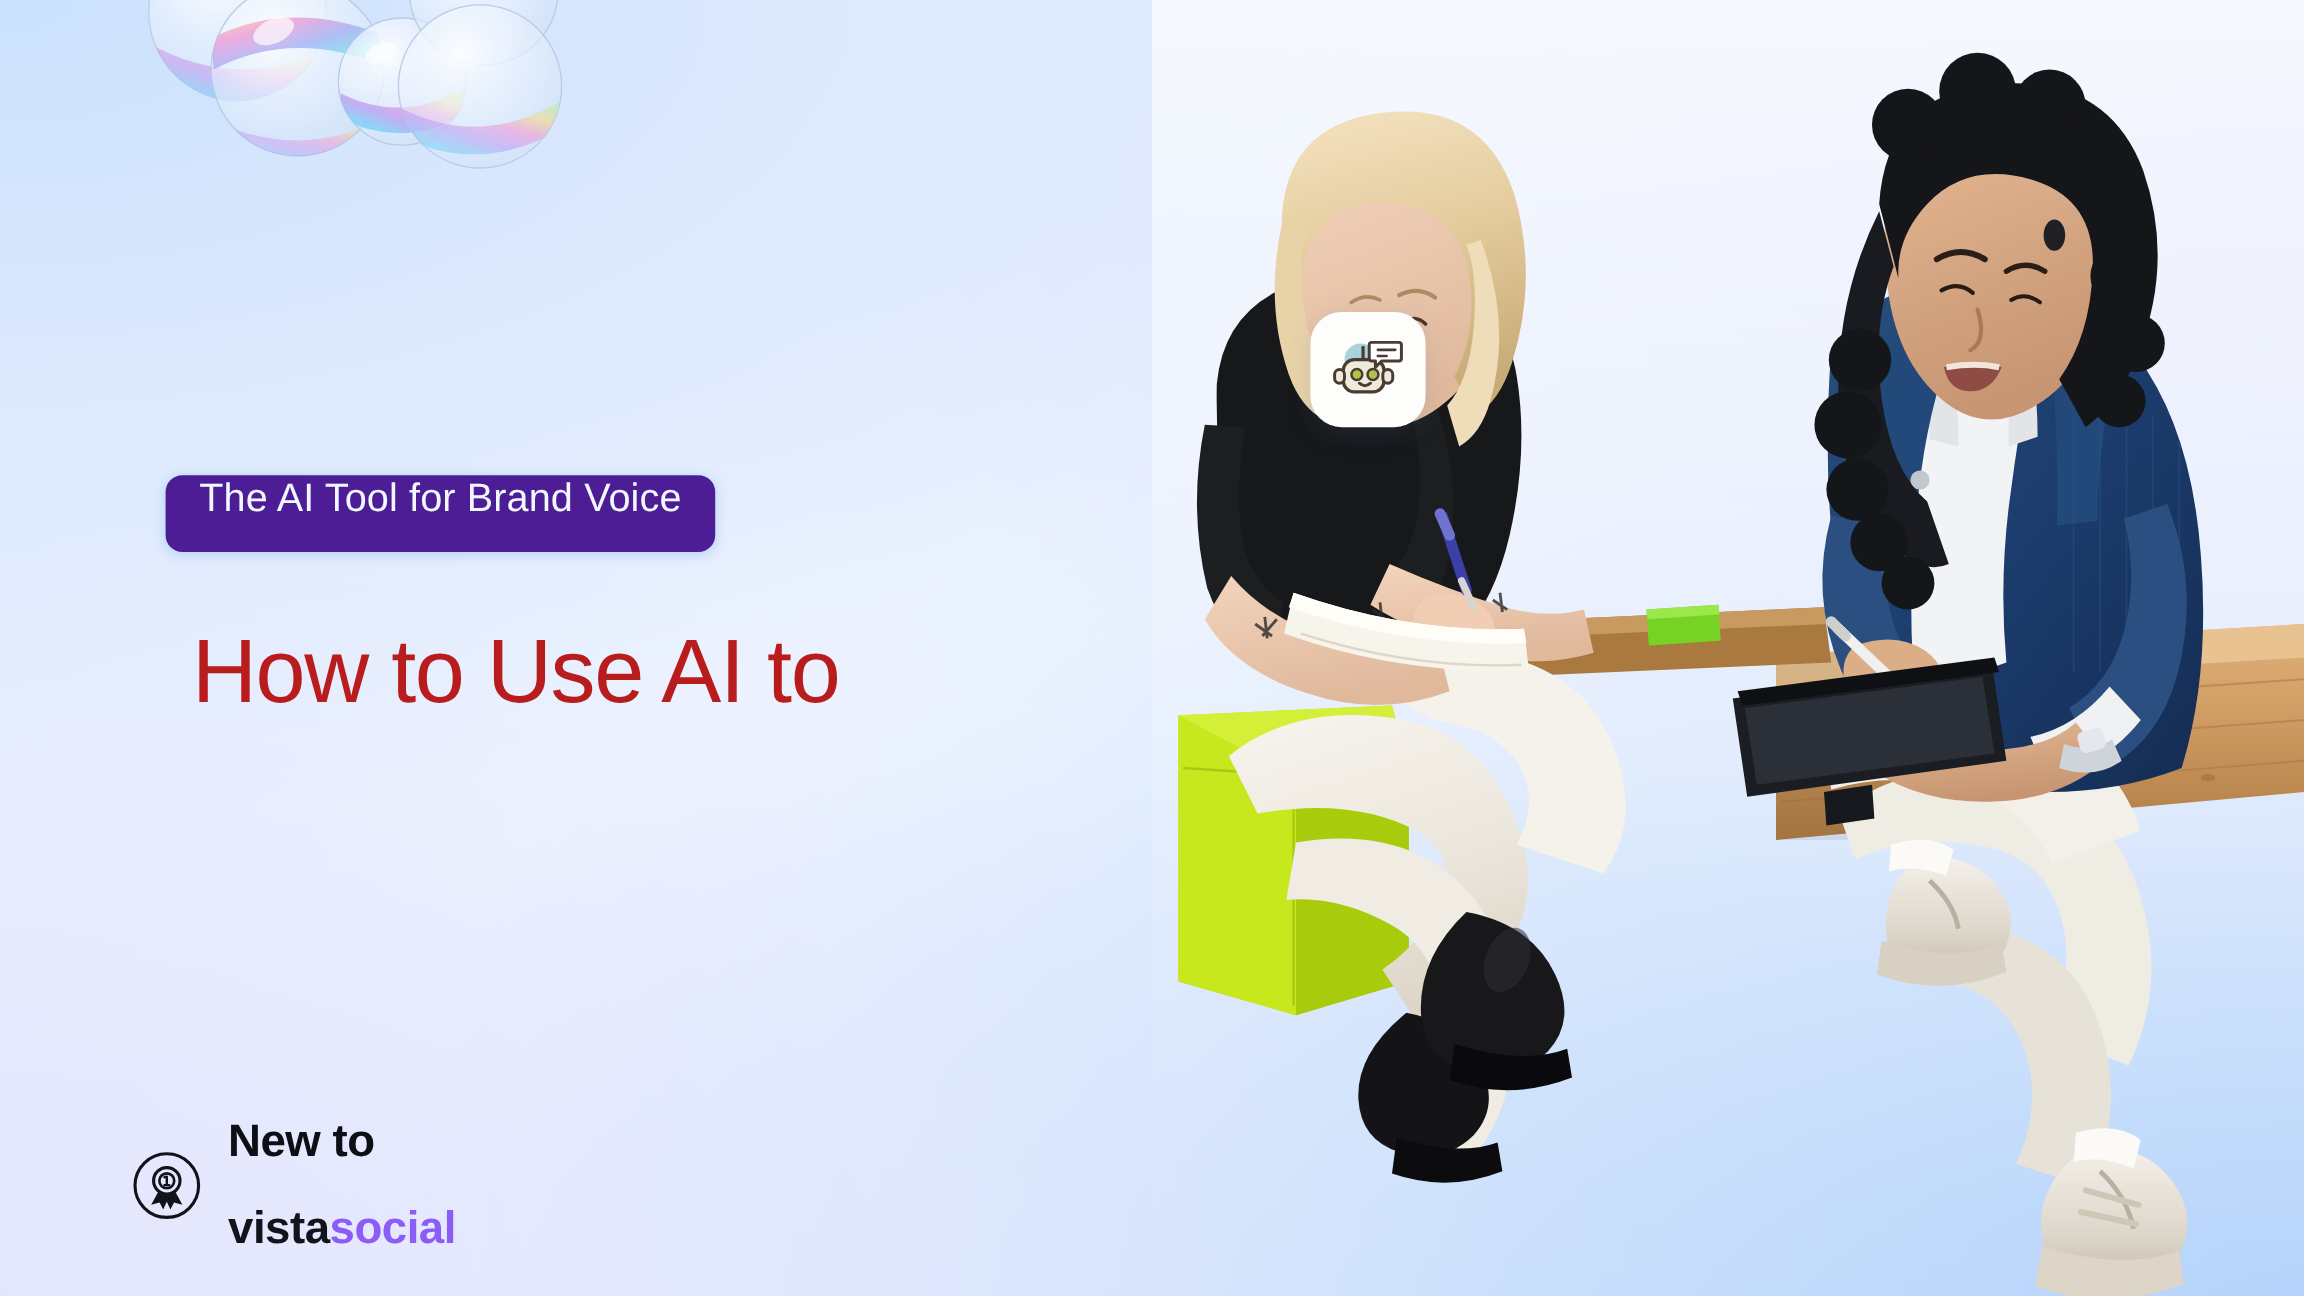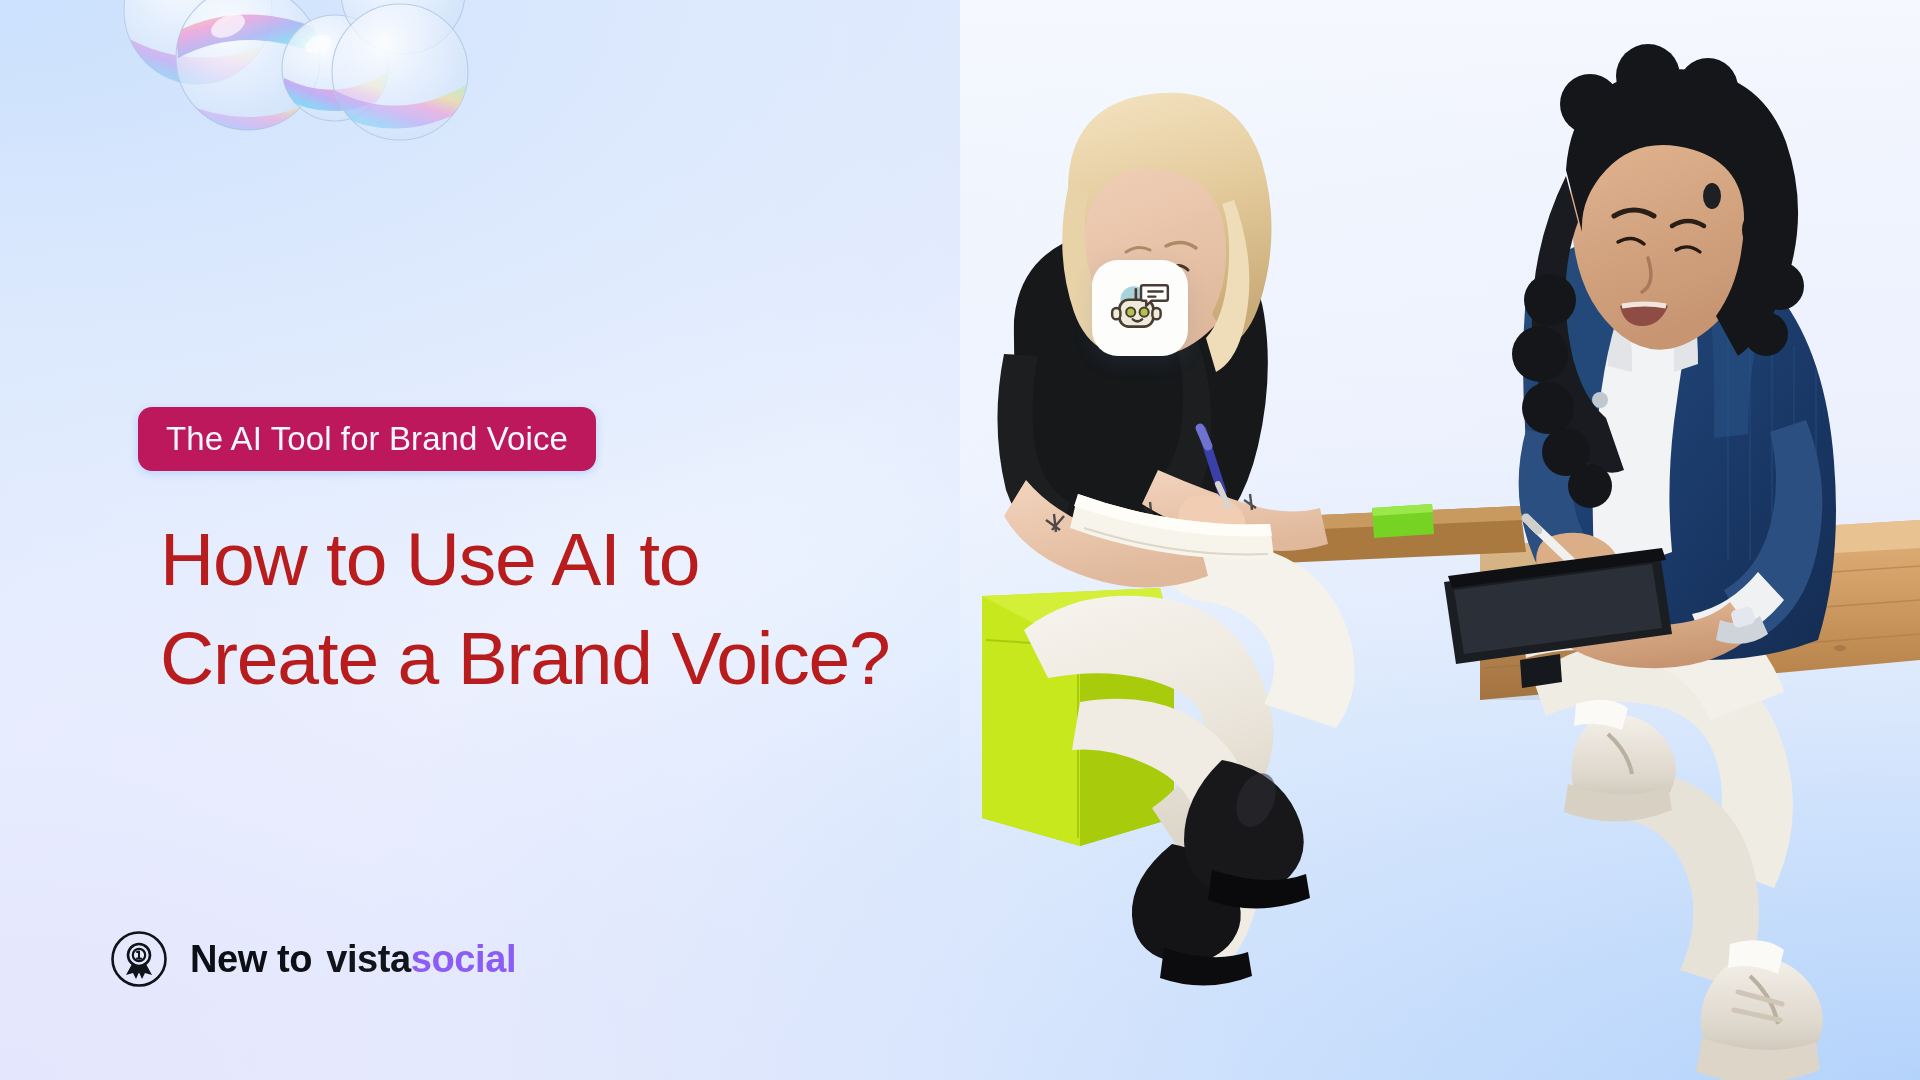--- a/index.html
+++ b/index.html
@@ -25,24 +25,23 @@
   
   #bubbles { position:absolute; left:70px; top:-60px; width:420px; height:260px; }
   #bubbles svg { width:100%; height:100%; display:block; }
 
   
   #content { position:absolute; left:0; top:0; width:1100px; height:1080px; }
 
   #eyebrow-badge {
     position:absolute; left:138px; top:396px;
     height:64px; padding:0 28px;
-    display:flex; align-items:center;
-    background:#be185d; border-radius:14px;
+    display:flex; align-items:flex-start;
+    background:#4c1d95; border-radius:14px;
     box-shadow:0 2px 10px rgba(15,102,227,.20);
-    margin-top:11px;
   }
   #eyebrow-badge .txt {
     color:#f2f7ff; font-size:33px; font-weight:500;
     letter-spacing:.1px; white-space:nowrap;
   }
 
   #headline {
     position:absolute; left:160px; top:522px;
     color:#b91c1c;
     font-size:75px; font-weight:400; line-height:1.0;
@@ -53,21 +52,21 @@
 
   
   #footer-logo {
     position:absolute; left:110px; top:930px;
     display:flex; align-items:center; gap:22px;
   }
   #award-icon { width:58px; height:58px; flex:0 0 58px; }
   #award-icon svg { display:block; width:58px; height:58px; }
   #brand-wrap {
     font-size:38px; font-weight:700; letter-spacing:-.4px;
-    display:flex; align-items:baseline; gap:14px; white-space:nowrap;
+    display:flex; align-items:baseline; gap:30px; white-space:nowrap;flex-direction:column;
   }
   #brand-wrap .newto { color:#0d0f16; }
   #brand-wrap .vista { color:#12141c; }
   #brand-wrap .social { color:#8b5cf6; }
 
   
   #robot-tile {
     position:absolute; left:1092px; top:260px;
     width:96px; height:96px; border-radius:26px;
     background:#fdfdfb;
@@ -408,21 +407,20 @@
 </div>
 
 <div id="content">
 
   <div id="eyebrow-badge">
     <span class="txt">The AI Tool for Brand Voice</span>
   </div>
 
   <h1 id="headline">
     <span class="line line1">How to Use AI to</span>
-    <span class="line line2">Create a Brand Voice?</span>
   </h1>
 
   <div id="footer-logo">
     <span id="award-icon">
       <svg viewBox="0 0 58 58" xmlns="http://www.w3.org/2000/svg">
         <circle cx="29" cy="29" r="26.5" fill="none" stroke="#101319" stroke-width="2.6"></circle>
         <circle cx="29" cy="25" r="11" fill="none" stroke="#101319" stroke-width="2.6"></circle>
         <circle cx="29" cy="25" r="6.2" fill="none" stroke="#101319" stroke-width="2.2"></circle>
         <path d="M29 21.5 l0 7 M27 22 l2 -0.5" stroke="#101319" stroke-width="2" stroke-linecap="round"></path>
         <path d="M27 28.6 h4" stroke="#101319" stroke-width="2" stroke-linecap="round"></path>

